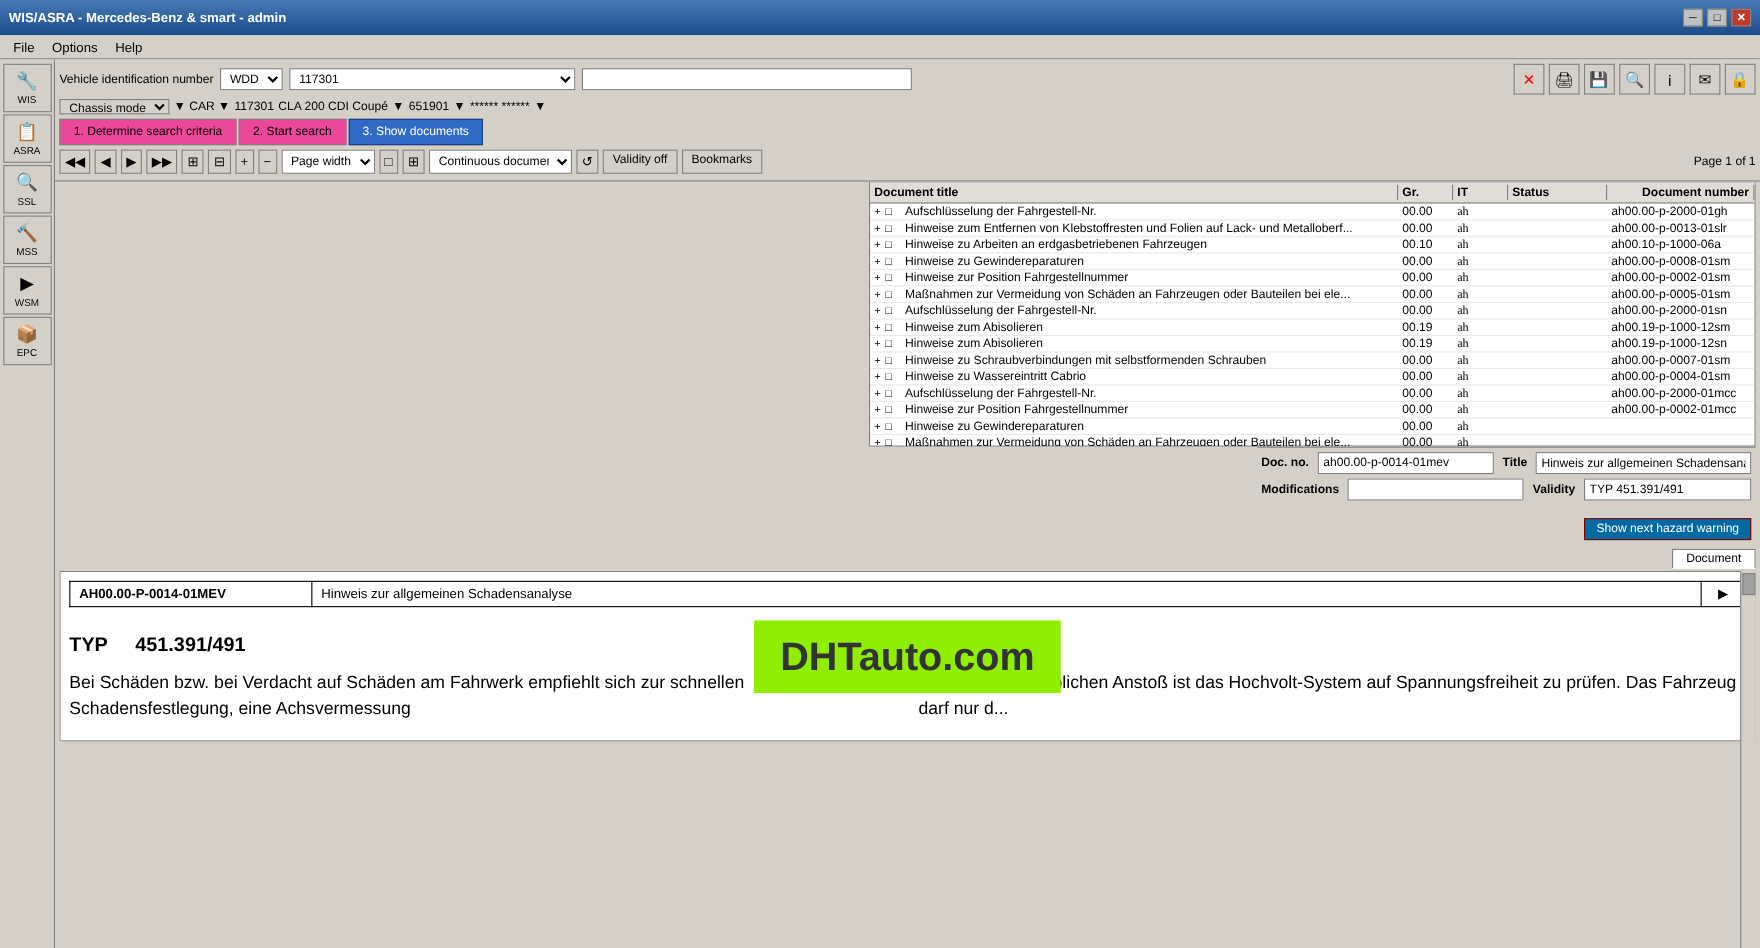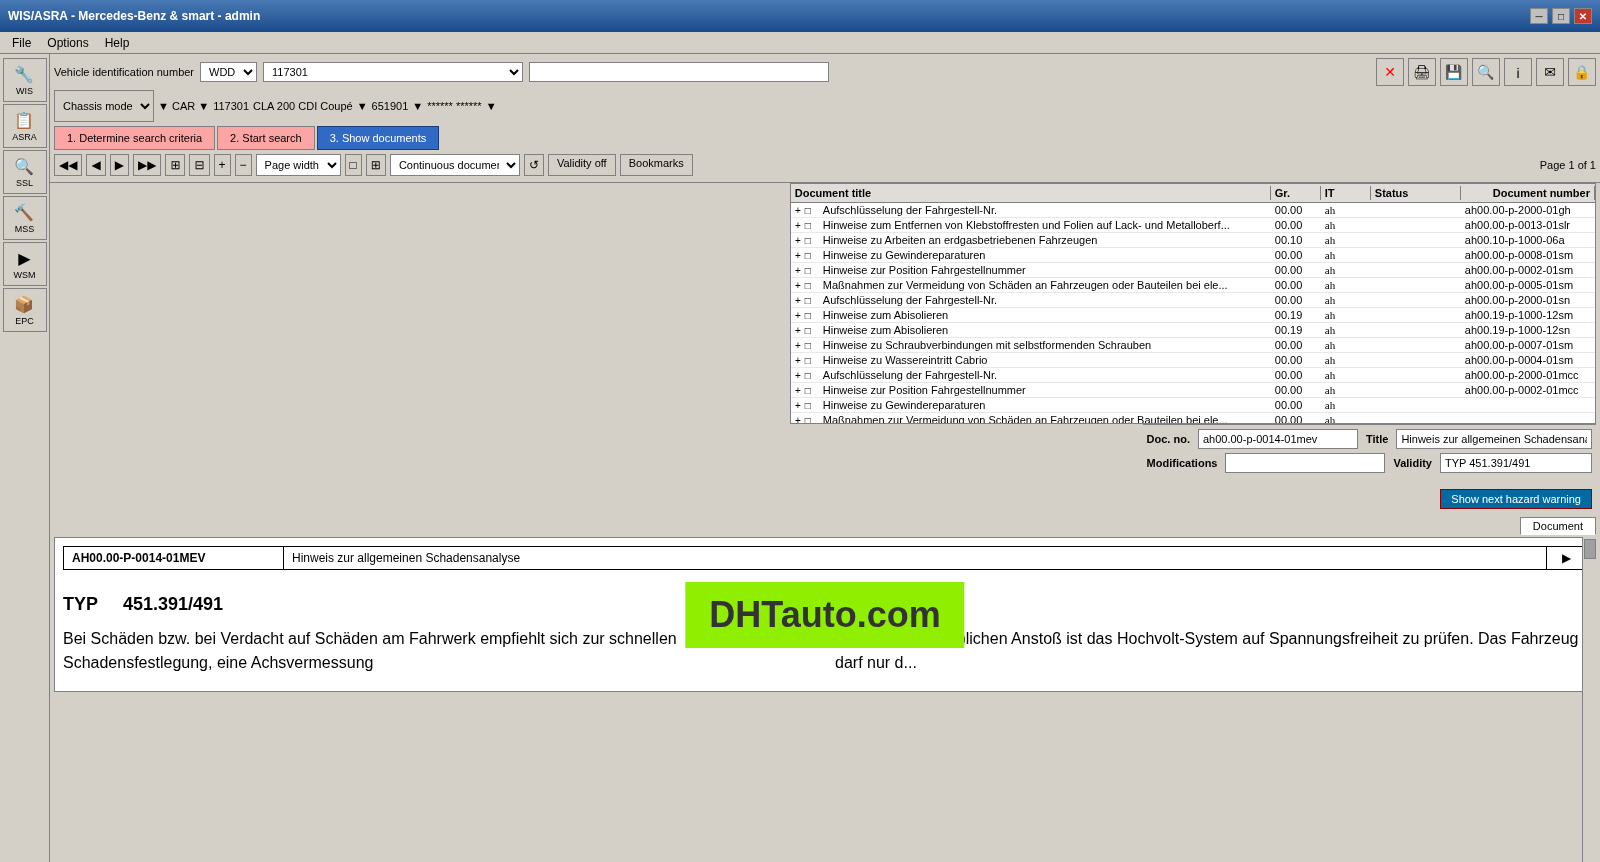--- a/index.html
+++ b/index.html
@@ -140,35 +140,35 @@
       display: flex;
       align-items: center;
       gap: 4px;
       margin-bottom: 4px;
     }
     .chassis-dropdown {
       background: #d4d0c8;
       border: 1px solid #808080;
       padding: 1px 4px;
       font-size: 11px;
-      height: 32px;
+      height: 14px;
       cursor: pointer;
     }
     .chassis-text { font-size: 11px; color: #000; }
 
     
     #step-tabs {
       display: flex;
       gap: 2px;
       margin-bottom: 4px;
     }
     .step-tab {
       padding: 3px 12px;
       border: 1px solid #808080;
-      background: #fca5a5;
+      background: #ec4899;
       cursor: pointer;
       font-size: 11px;
       height: 24px;
       display: flex;
       align-items: center;
     }
     .step-tab.active {
       background: #316ac5;
       color: white;
       border-color: #1a3c7a;

